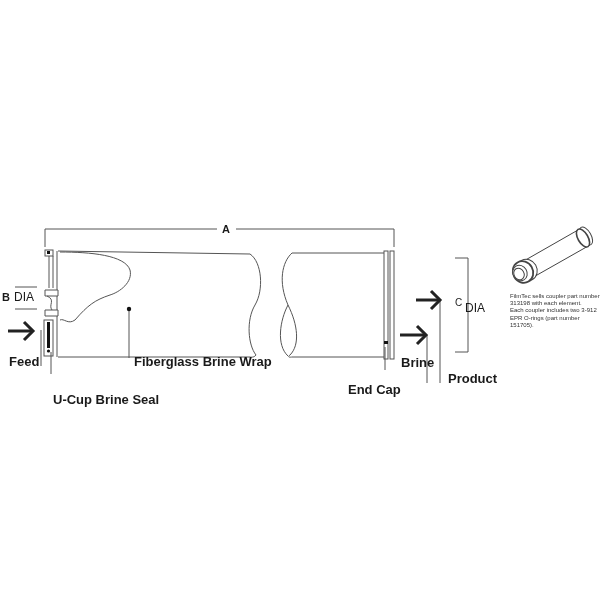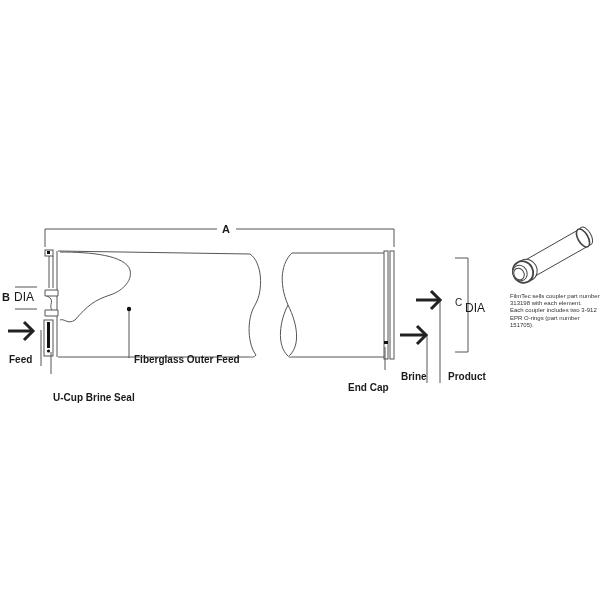--- a/index.html
+++ b/index.html
@@ -1,19 +1,19 @@
 <!DOCTYPE html>
 <html><head>
 <meta charset="utf-8">
 <style>
   html, body { margin:0; padding:0; background:#ffffff; }
   body { width:600px; height:600px; position:relative; overflow:hidden; font-family:"Liberation Sans", sans-serif; color:#222; }
   svg.diagram { position:absolute; left:0; top:0; width:600px; height:600px; }
   .lbl { position:absolute; font-family:"Liberation Sans", sans-serif; color:#1a1a1a; white-space:nowrap; line-height:1; }
-  .lbl.small { font-size:10px; font-weight:bold; }
+  .lbl.small { font-size:13px; font-weight:bold; }
   .lbl.dim { font-size:11px; font-weight:bold; }
   .lbl.dia { font-size:12px; }
   .note { position:absolute; left:510px; top:293px; width:92px; font-size:6px; line-height:7.2px; color:#333; font-family:"Liberation Sans", sans-serif; }
   .note div { white-space:normal; }
 </style>
 </head>
 <body>
 
 <svg class="diagram" viewBox="0 0 600 600" xmlns="http://www.w3.org/2000/svg">
   <g fill="none" stroke="#555" stroke-width="1">
@@ -110,21 +110,21 @@
 <span class="lbl dim" style="left:222px; top:224px;">A</span>
 
 <span class="lbl dim" style="left:2px; top:292px;">B</span>
 <span class="lbl dia" style="left:14px; top:291px;">DIA</span>
 
 <span class="lbl" style="left:455px; top:298px; font-size:10px;">C</span>
 <span class="lbl dia" style="left:465px; top:302px;">DIA</span>
 
 <span class="lbl small" style="left:9px; top:355px;">Feed</span>
 <span class="lbl small" style="left:53px; top:371px;margin-top:22px;">U-Cup Brine Seal</span>
-<span class="lbl small" style="left:134px; top:355px;">Fiberglass Outer Feed</span>
+<span class="lbl small" style="left:134px; top:355px;">Fiberglass Brine Wrap</span>
 <span class="lbl small" style="left:348px; top:364px;margin-top:19px;">End Cap</span>
-<span class="lbl small" style="left:401px; top:372px;">Brine</span>
+<span class="lbl small" style="left:401px; top:356px;">Brine</span>
 <span class="lbl small" style="left:448px; top:372px;">Product</span>
 
 <div class="note">
   <div>FilmTec sells coupler part number 313198 with each element.</div>
   <div>Each coupler includes two 3-912 EPR O-rings (part number 151705).</div>
 </div>
 
 </body></html>

